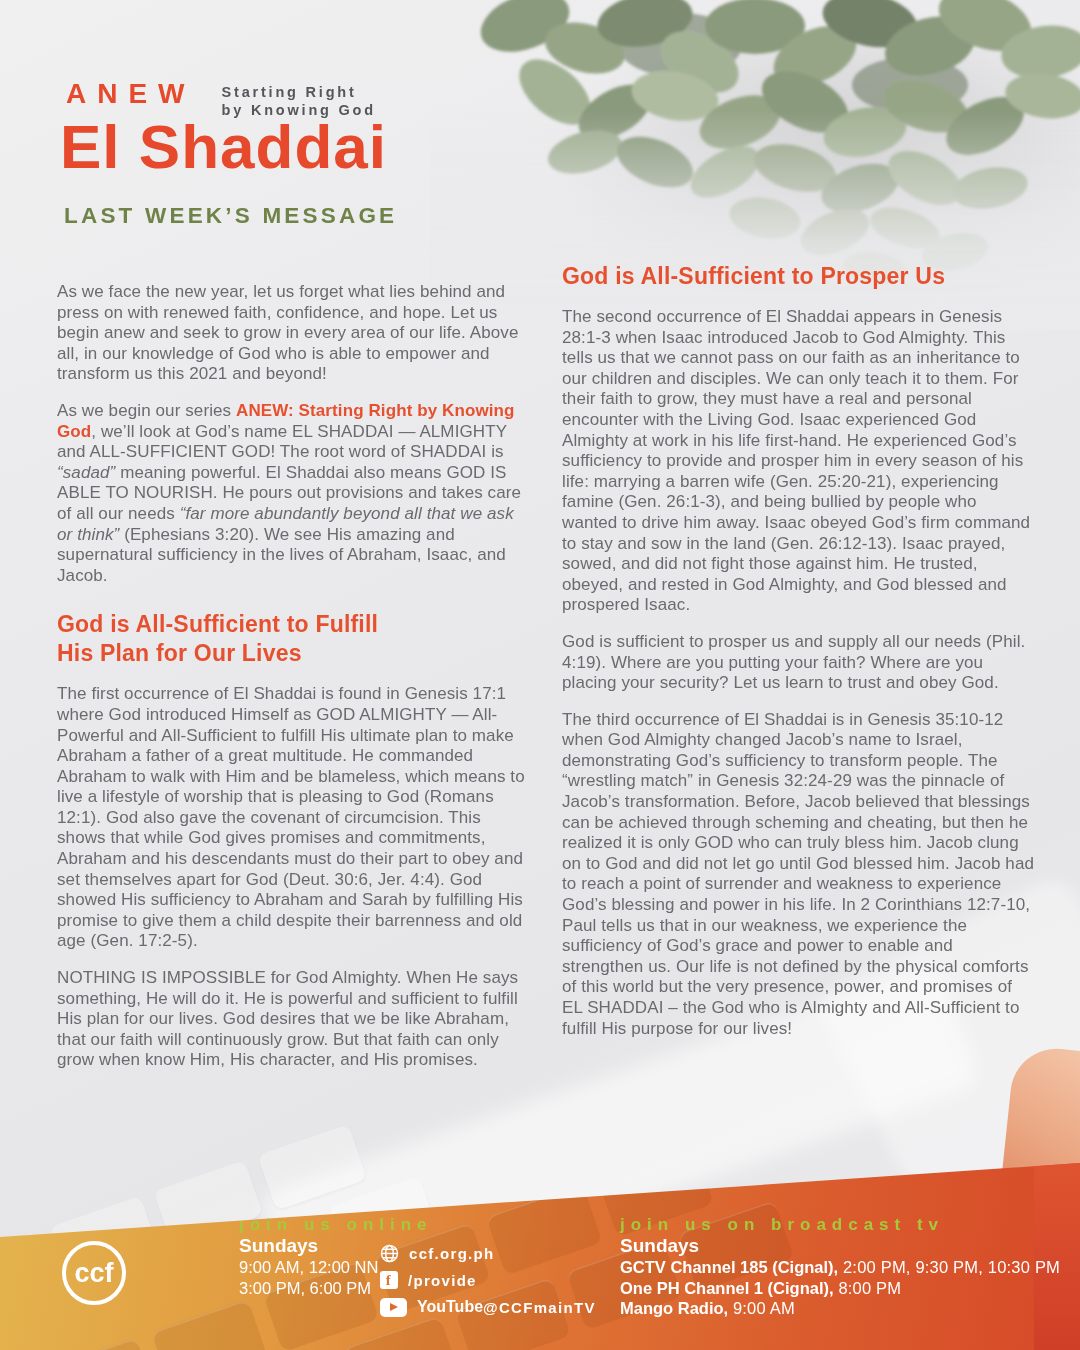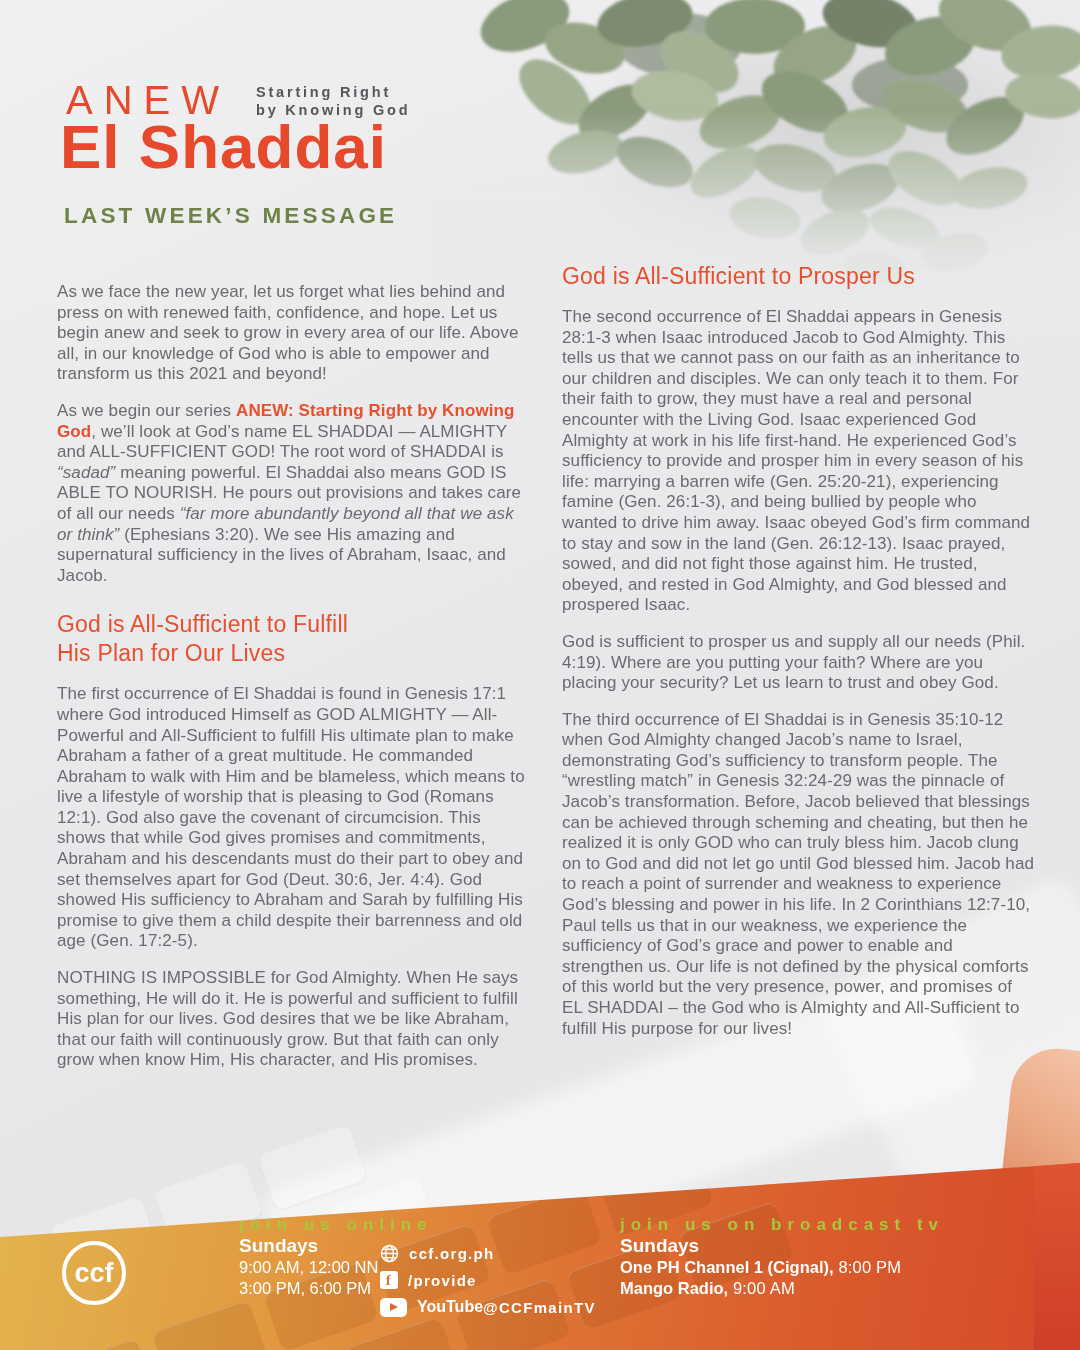--- a/index.html
+++ b/index.html
@@ -20,33 +20,33 @@
     background:rgba(255,255,255,.38);filter:blur(7px);transform:rotate(-27deg);border-radius:28px;}
   .keys-gray{position:absolute;left:-60px;top:1090px;width:820px;height:300px;z-index:1;
     transform:rotate(-19deg);opacity:.45;}
   .keys-gray div{position:absolute;width:96px;height:58px;border-radius:9px;
     background:rgba(255,255,255,.6);box-shadow:0 2px 3px rgba(90,90,95,.12);}
   .hand{position:absolute;left:1008px;top:1048px;width:80px;height:140px;z-index:2;
     background:linear-gradient(205deg,#f4c6a9 0%,#eba884 60%,#e2906a 100%);
     border-radius:46px 0 0 12px;transform:rotate(6deg);}
   
   .brand-row{position:absolute;left:66px;top:80px;z-index:2;display:flex;align-items:flex-start;}
-  .brand-anew{font-size:40px;font-weight:400;letter-spacing:11px;color:#e6492b;line-height:1;}
+  .brand-anew{font-size:28px;font-weight:700;letter-spacing:11px;color:#e6492b;line-height:1;}
   .brand-sub{margin-left:26px;padding-top:3px;font-size:14.5px;font-weight:700;letter-spacing:2.8px;
     color:#55565a;line-height:18px;}
   .title{position:absolute;left:60px;top:116px;z-index:2;font-size:62px;font-weight:700;
     letter-spacing:1px;color:#e6492b;line-height:1;}
   .kicker{position:absolute;left:64px;top:203px;z-index:2;font-size:22.5px;font-weight:700;
     letter-spacing:3.2px;color:#6f8349;}
   
   .col{position:absolute;z-index:2;color:#6a6b6e;font-size:17px;line-height:20.6px;letter-spacing:.1px;}
   .col-left{left:57px;top:266px;width:470px;}
   .col-right{left:562px;top:262px;width:474px;}
   .col p{margin:16px 0 14px 0;}
-  .h-sec{margin:24px 0 8px 0;font-size:23px;line-height:29px;font-weight:400;color:#e6502e;letter-spacing:.2px;}
+  .h-sec{margin:24px 0 8px 0;font-size:23px;line-height:29px;font-weight:700;color:#e6502e;letter-spacing:.2px;}
   .h-sec.first{margin-top:0;}
   .b-orange{font-weight:700;color:#e6502e;}
   .it{font-style:italic;}
   
   .footer{position:absolute;left:0;top:1163px;width:1080px;height:187px;z-index:3;
     clip-path:polygon(0 74px,100% 0,100% 100%,0 100%);
     background:linear-gradient(100deg,#e3b44e 0%,#e29a40 26%,#de7434 52%,#da5b2d 76%,#d64928 100%);
     overflow:hidden;color:#fff;}
   .keys-footer{position:absolute;left:-80px;top:-30px;width:1300px;height:300px;transform:rotate(-19deg);}
   .keys-footer div{position:absolute;width:102px;height:62px;border-radius:10px;
@@ -214,18 +214,19 @@
       <div class="social-row">
         <span class="ic yt-badge"></span>
         <span class="yt-word">YouTube</span>
         <span>@CCFmainTV</span>
       </div>
     </div>
 
     <div class="broadcast">
       <div class="f-head">join us on broadcast tv</div>
       <div class="f-day">Sundays</div>
+      <div class="f-line chan"><b>GCTV Channel 185 (Cignal),</b><span class="t"> 2:00 PM, 9:30 PM, 10:30 PM</span></div>
       <div class="f-line chan"><b>One PH Channel 1 (Cignal),</b><span class="t"> 8:00 PM</span></div>
       <div class="f-line chan"><b>Mango Radio,</b><span class="t"> 9:00 AM</span></div>
     </div>
   </div>
 
 </div>
 
 </body></html>

